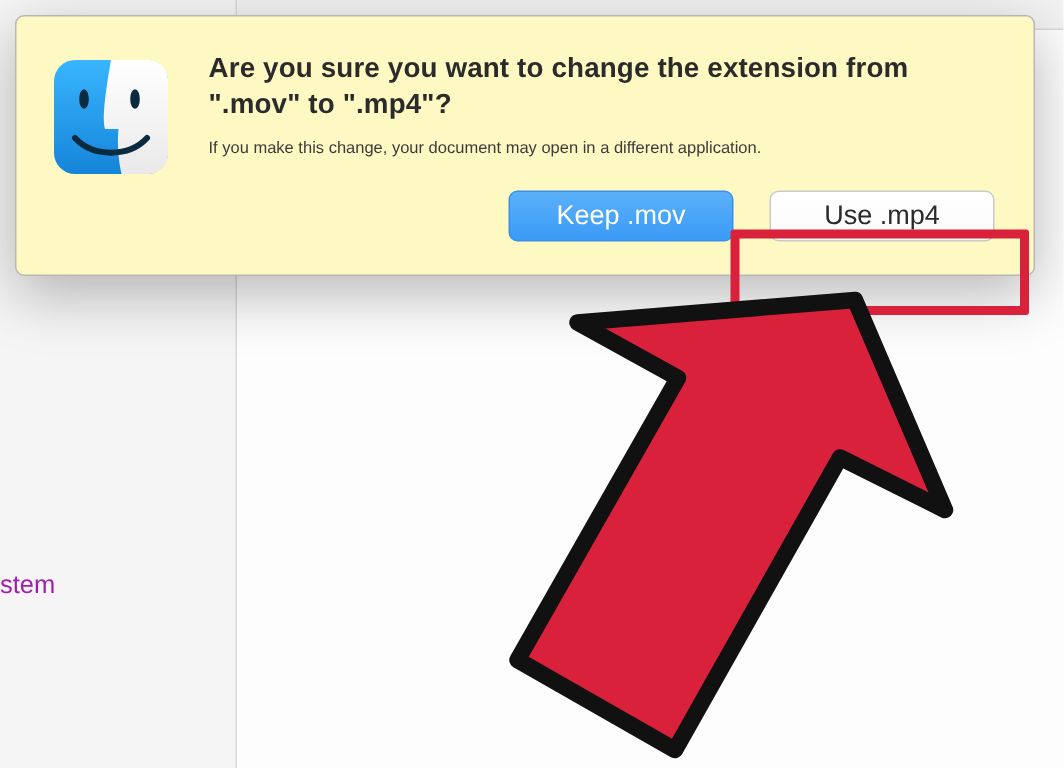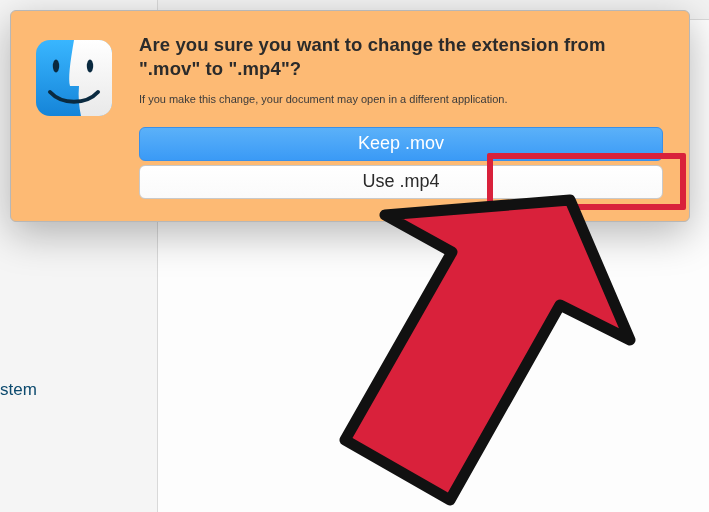--- a/index.html
+++ b/index.html
@@ -15,42 +15,42 @@
       position: absolute;
       left: 0;
       top: 0;
       width: 158px;
       height: 512px;
       background: #f5f5f5;
       border-right: 1px solid #d9d9d9;
     }
     .bg-sidebar-item {
       position: absolute;
-      color: #0c4a6e;
+      color: #a21caf;
       font-size: 17px;
     }
     .si1 { left: 0; top: 255px; }
     .si2 { left: 0; top: 295px; }
     .si3 { left: 0; top: 380px; }
     .si4 { left: 0; top: 480px; margin-top: 36px; }
     .bg-toolbar {
       position: absolute;
       left: 158px;
       top: 0;
       right: 0;
       height: 20px;
       background: #f2f2f2;
       border-bottom: 1px solid #d9d9d9;
     }
     .dialog {
       position: absolute;
       left: 10px;
       top: 10px;
       width: 680px;
-      background: #fdba74;
+      background: #fef9c3;
       border: 1px solid #b7b7b7;
       border-radius: 6px;
       box-shadow: 0 12px 40px rgba(0,0,0,0.28);
       padding: 22px 26px 22px 24px;
     }
     .dialog-body {
       display: flex;
       gap: 26px;
     }
     .finder-icon {
@@ -72,22 +72,21 @@
     }
     .dialog-desc {
       font-size: 11px;
       line-height: 1.35;
       color: #3b3b3b;
       margin-bottom: 20px;
     }
     .dialog-buttons {
       display: flex;
       justify-content: flex-end;
-      gap: 4px;
-      flex-direction: column;
+      gap: 24px;
     }
     .btn {
       min-width: 150px;
       height: 34px;
       border-radius: 6px;
       font-size: 18px;
       font-family: inherit;
       cursor: pointer;
       display: inline-flex;
       align-items: center;

